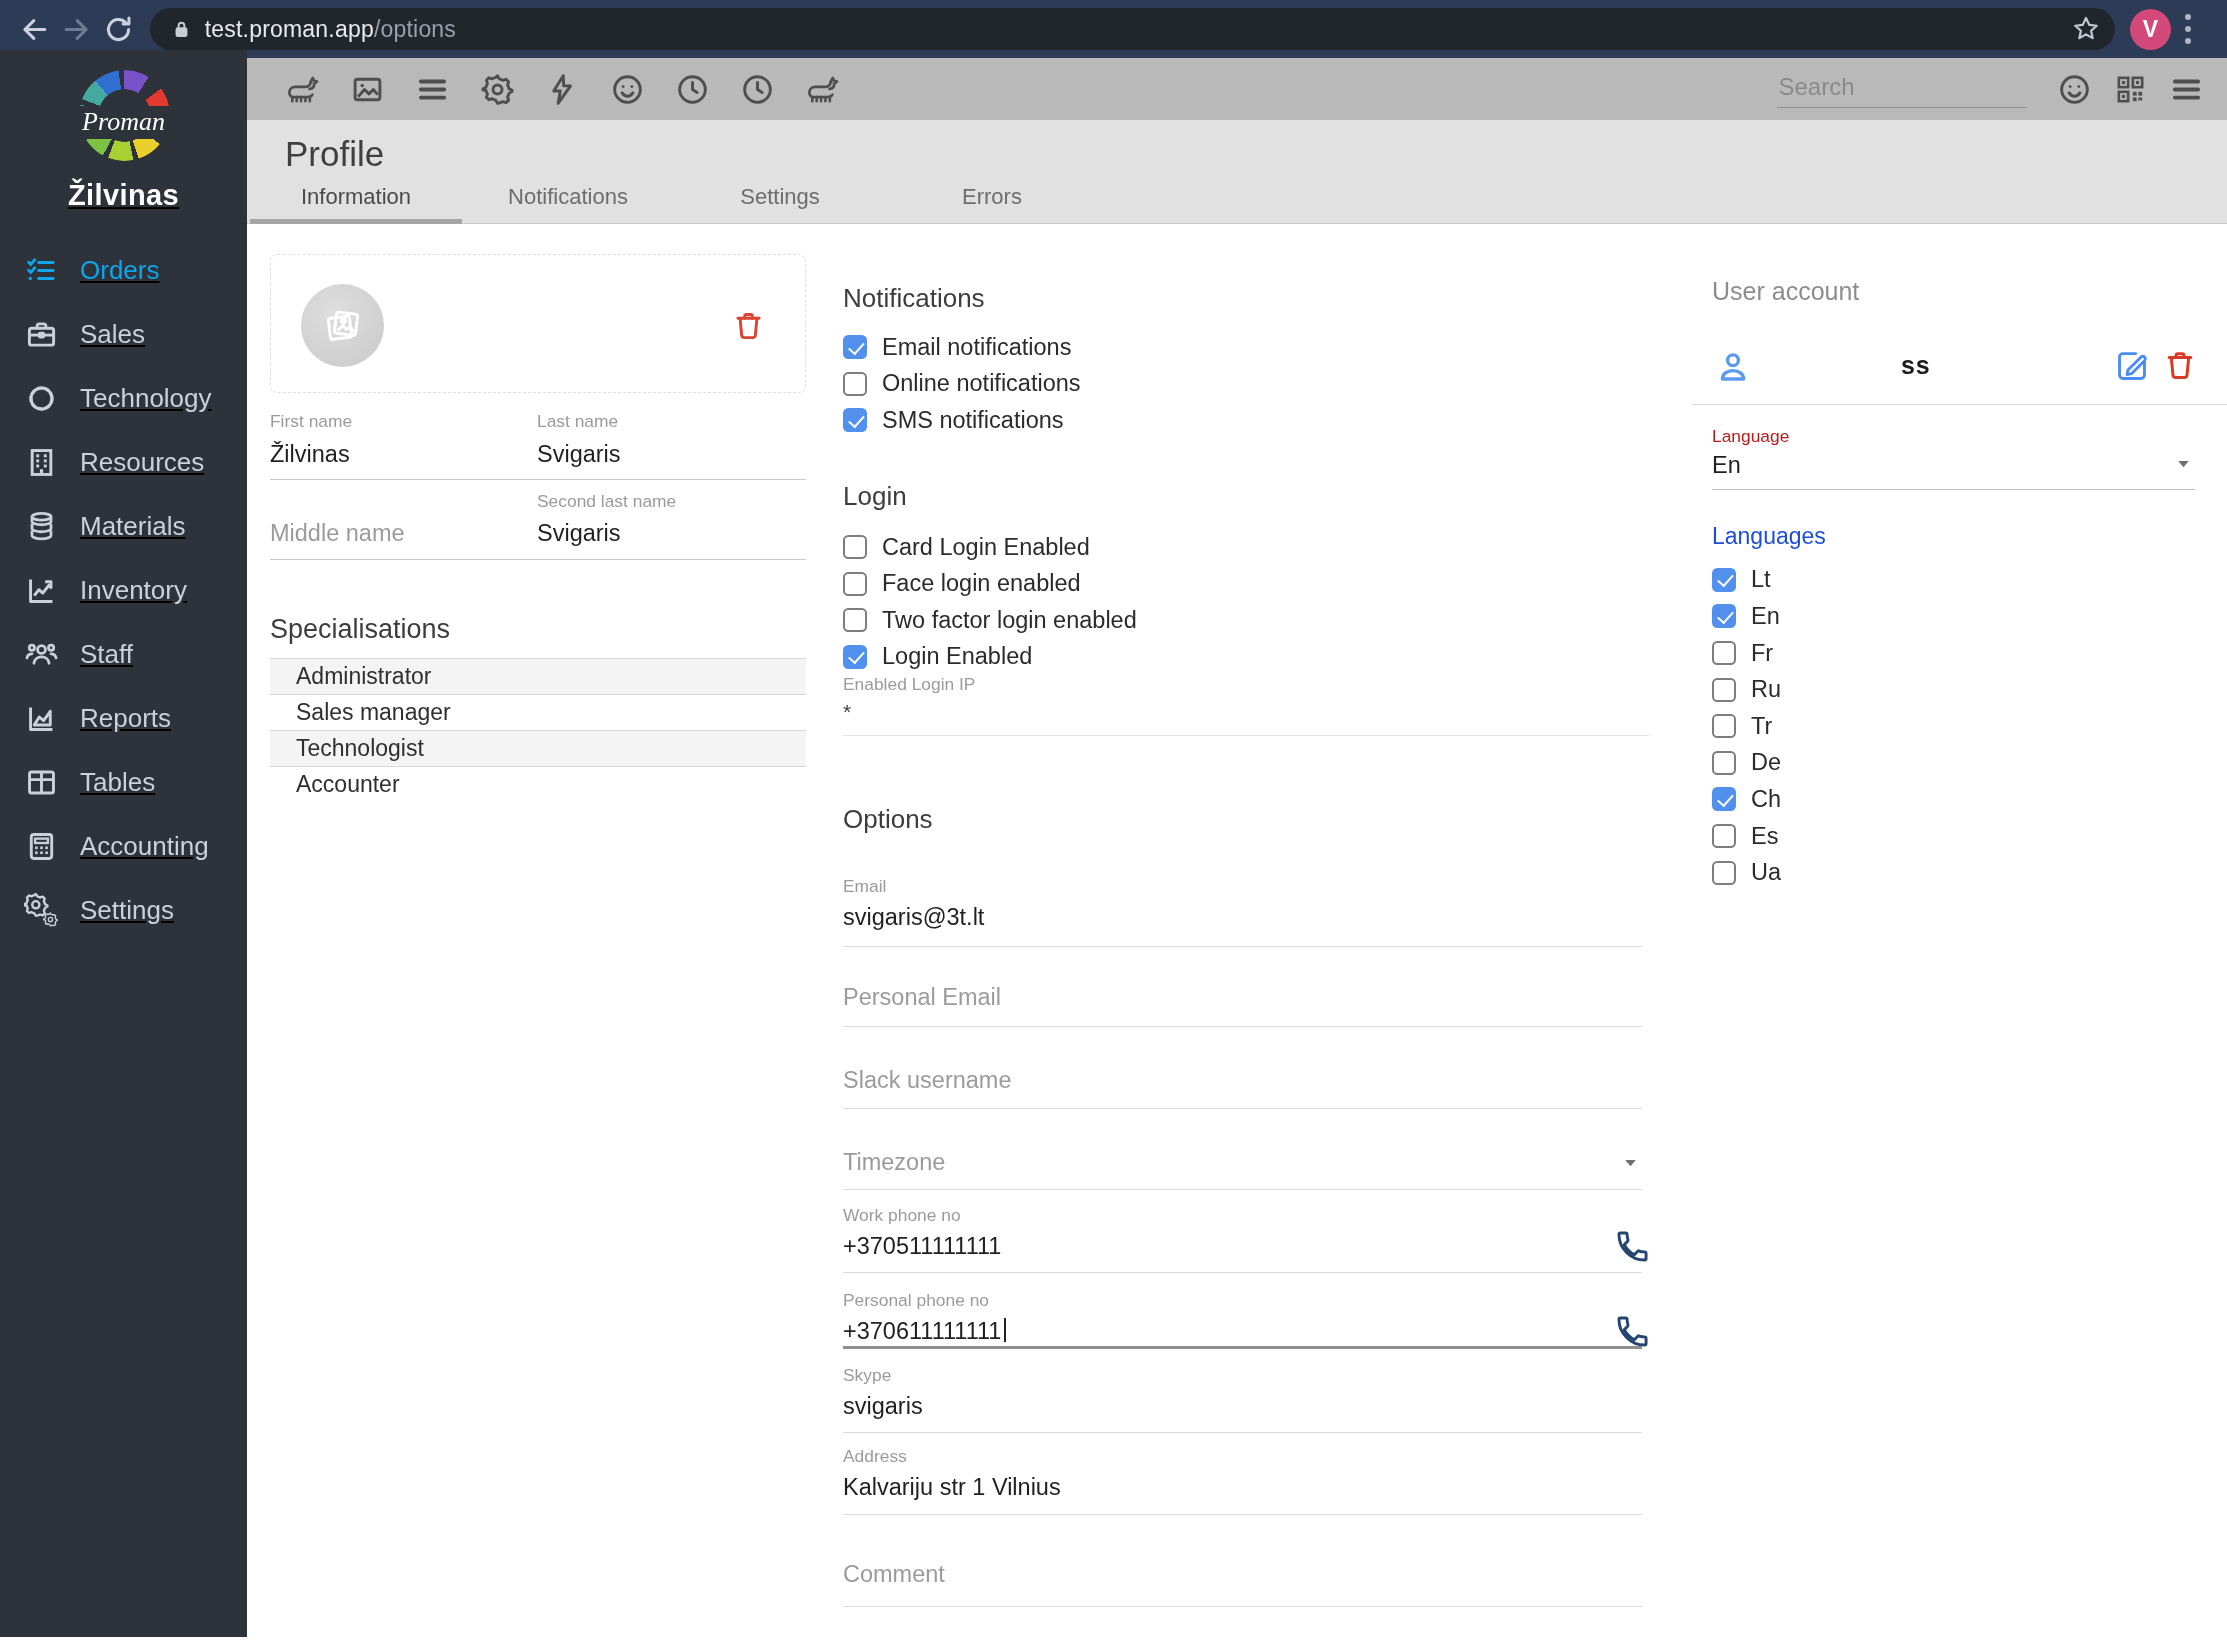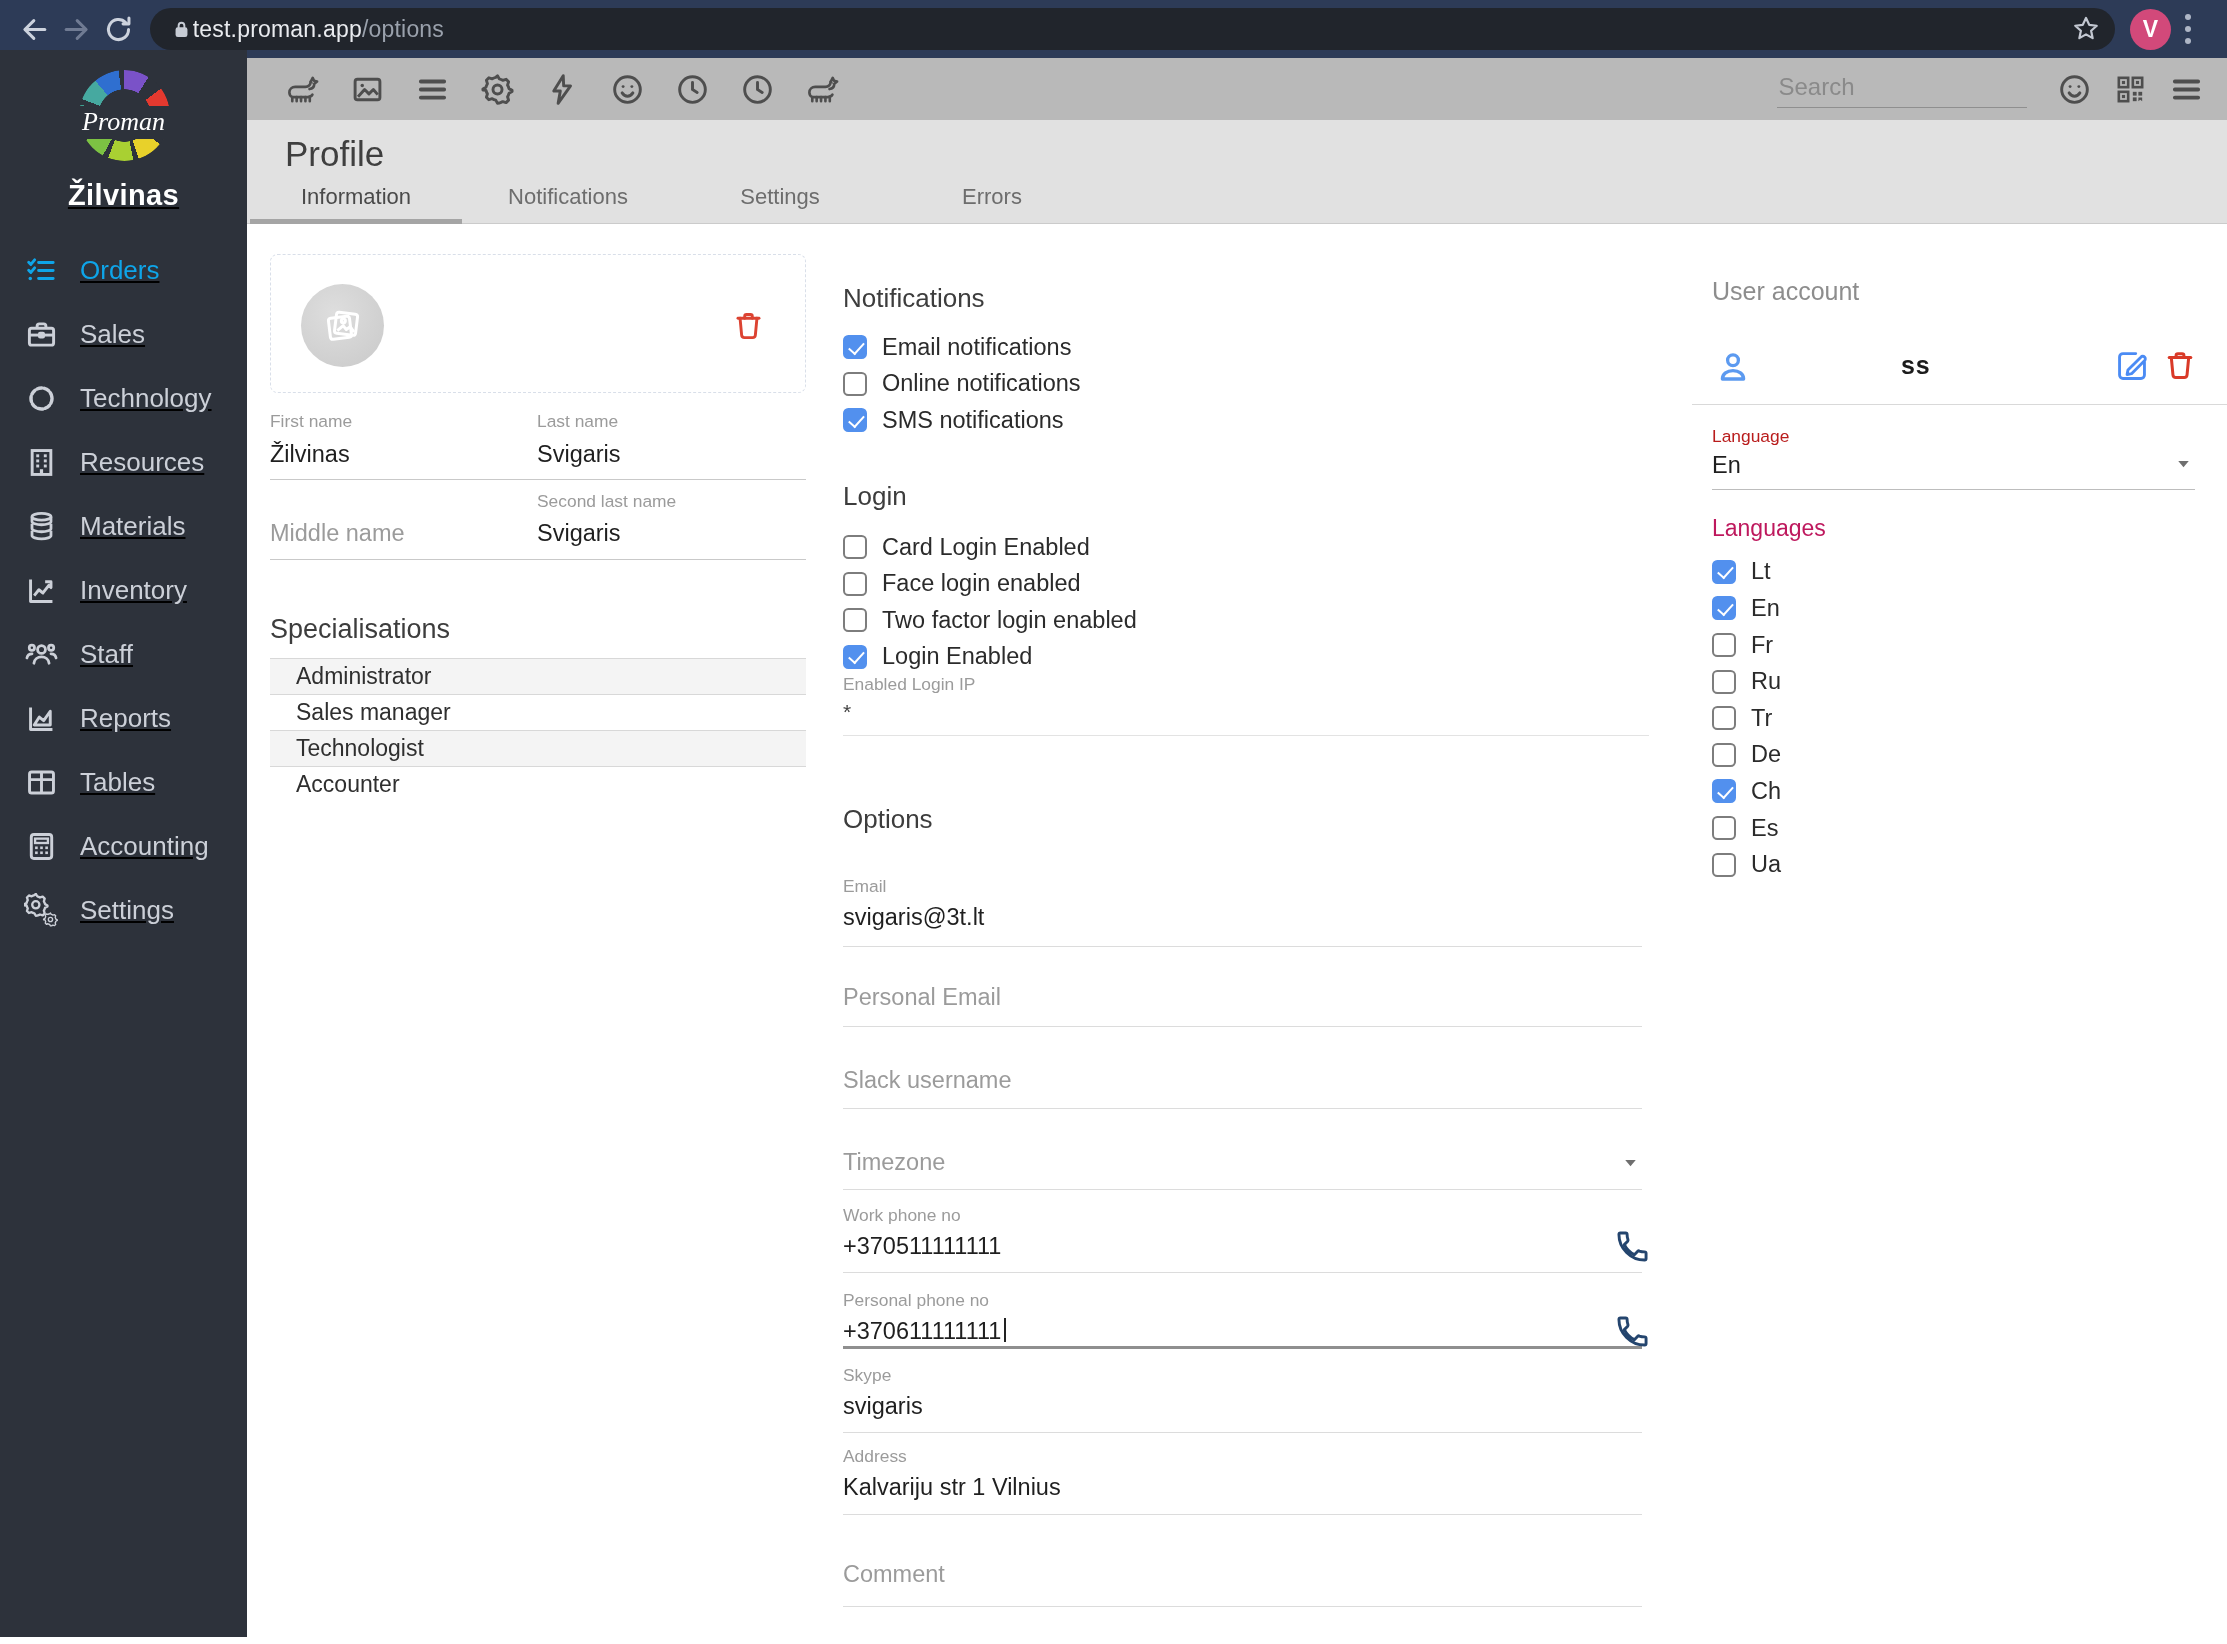--- a/index.html
+++ b/index.html
@@ -8,21 +8,21 @@
   .screen { position:relative; width:2227px; height:1644px; overflow:hidden; background:#fff; }
 
   
   .chrome { position:absolute; left:0; top:0; width:2227px; height:58px; background:#2d3b57; display:flex; align-items:center; }
   .chrome .navbtn { width:33px; height:33px; display:flex; align-items:center; justify-content:center; color:#ccd2dd; }
   .chrome .navbtn.back { margin-left:18px; }
   .chrome .navbtn.fwd { margin-left:9px; color:#707b93; }
   .chrome .navbtn.reload { margin-left:9px; }
   .urlpill { position:relative; margin-left:15px; width:1965px; height:42px; background:#21252c; border-radius:21px; display:flex; align-items:center; }
   .urlpill .lock { margin-left:19.7px; color:#c7ccd5; display:flex; }
-  .urlbox { font-size:23px; letter-spacing:0.2px; }
+  .urlbox { margin-left:12px; font-size:23px; letter-spacing:0.2px; }
   .url-host { color:#e9ebef; }
   .url-path { color:#9aa1ac; }
   .urlpill .star { position:absolute; right:13.6px; top:6px; width:30px; height:30px; color:#c3c8d2; }
   .chrome .avatar { margin-left:15px; width:41px; height:41px; border-radius:50%; background:#d2497a; color:#fff; font-size:23px; font-weight:700; display:flex; align-items:center; justify-content:center; }
   .chrome .dots { margin-left:13.6px; display:flex; flex-direction:column; gap:6px; }
   .chrome .dots i { width:6px; height:6px; border-radius:50%; background:#aeb6c6; }
 
   
   .sidebar { position:absolute; left:0; top:50px; width:247px; height:1587px; background:#2d323b;text-decoration:underline; }
   .logo { margin:16.7px auto 0; width:114px; height:103px; position:relative; }
@@ -115,21 +115,21 @@
   .ua-title { margin-top:52px; font-size:25px; color:#8d8d8d; line-height:30px; }
   .ua-row { position:relative; margin-top:39px; height:42px; }
   .ua-person { position:absolute; left:1.5px; top:3px; width:38px; height:38px; color:#5c9af0; }
   .ua-name { position:absolute; left:189px; top:6px; font-size:25px; font-weight:700; color:#1c1c1c; letter-spacing:0.8px; }
   .ua-edit { position:absolute; left:402px; top:3px; width:36px; height:36px; color:#4b8bf4; cursor:pointer; }
   .ua-trash { position:absolute; left:450px; top:2.3px; width:36px; height:36px; color:#d93a28; cursor:pointer; }
   .ua-divider { margin-top:16.7px; height:1.5px; background:#d9d9d9; margin-left:-20.5px; width:536px; }
   .lang-label { margin-top:20.5px; font-size:17.4px; color:#b91c1c; line-height:21px; }
   .lang-select { display:flex; align-items:center; justify-content:space-between; border-bottom:1.5px solid #bdbdbd; padding-bottom:9px; width:483px; }
   .lang-select .fvalue { margin-top:4.5px; }
-  .langs-title { margin-top:25px; font-size:23px; color:#be185d; line-height:27px; }
+  .langs-title { margin-top:33px; font-size:23px; color:#1d4ed8; line-height:27px; }
   .langgroup { margin-top:16.7px; }
 
   svg { display:block; width:100%; height:100%; }
   .defs { position:absolute; width:0; height:0; overflow:hidden; }
 </style>
 </head>
 <body>
 
 <svg class="defs" xmlns="http://www.w3.org/2000/svg">
   <defs>

